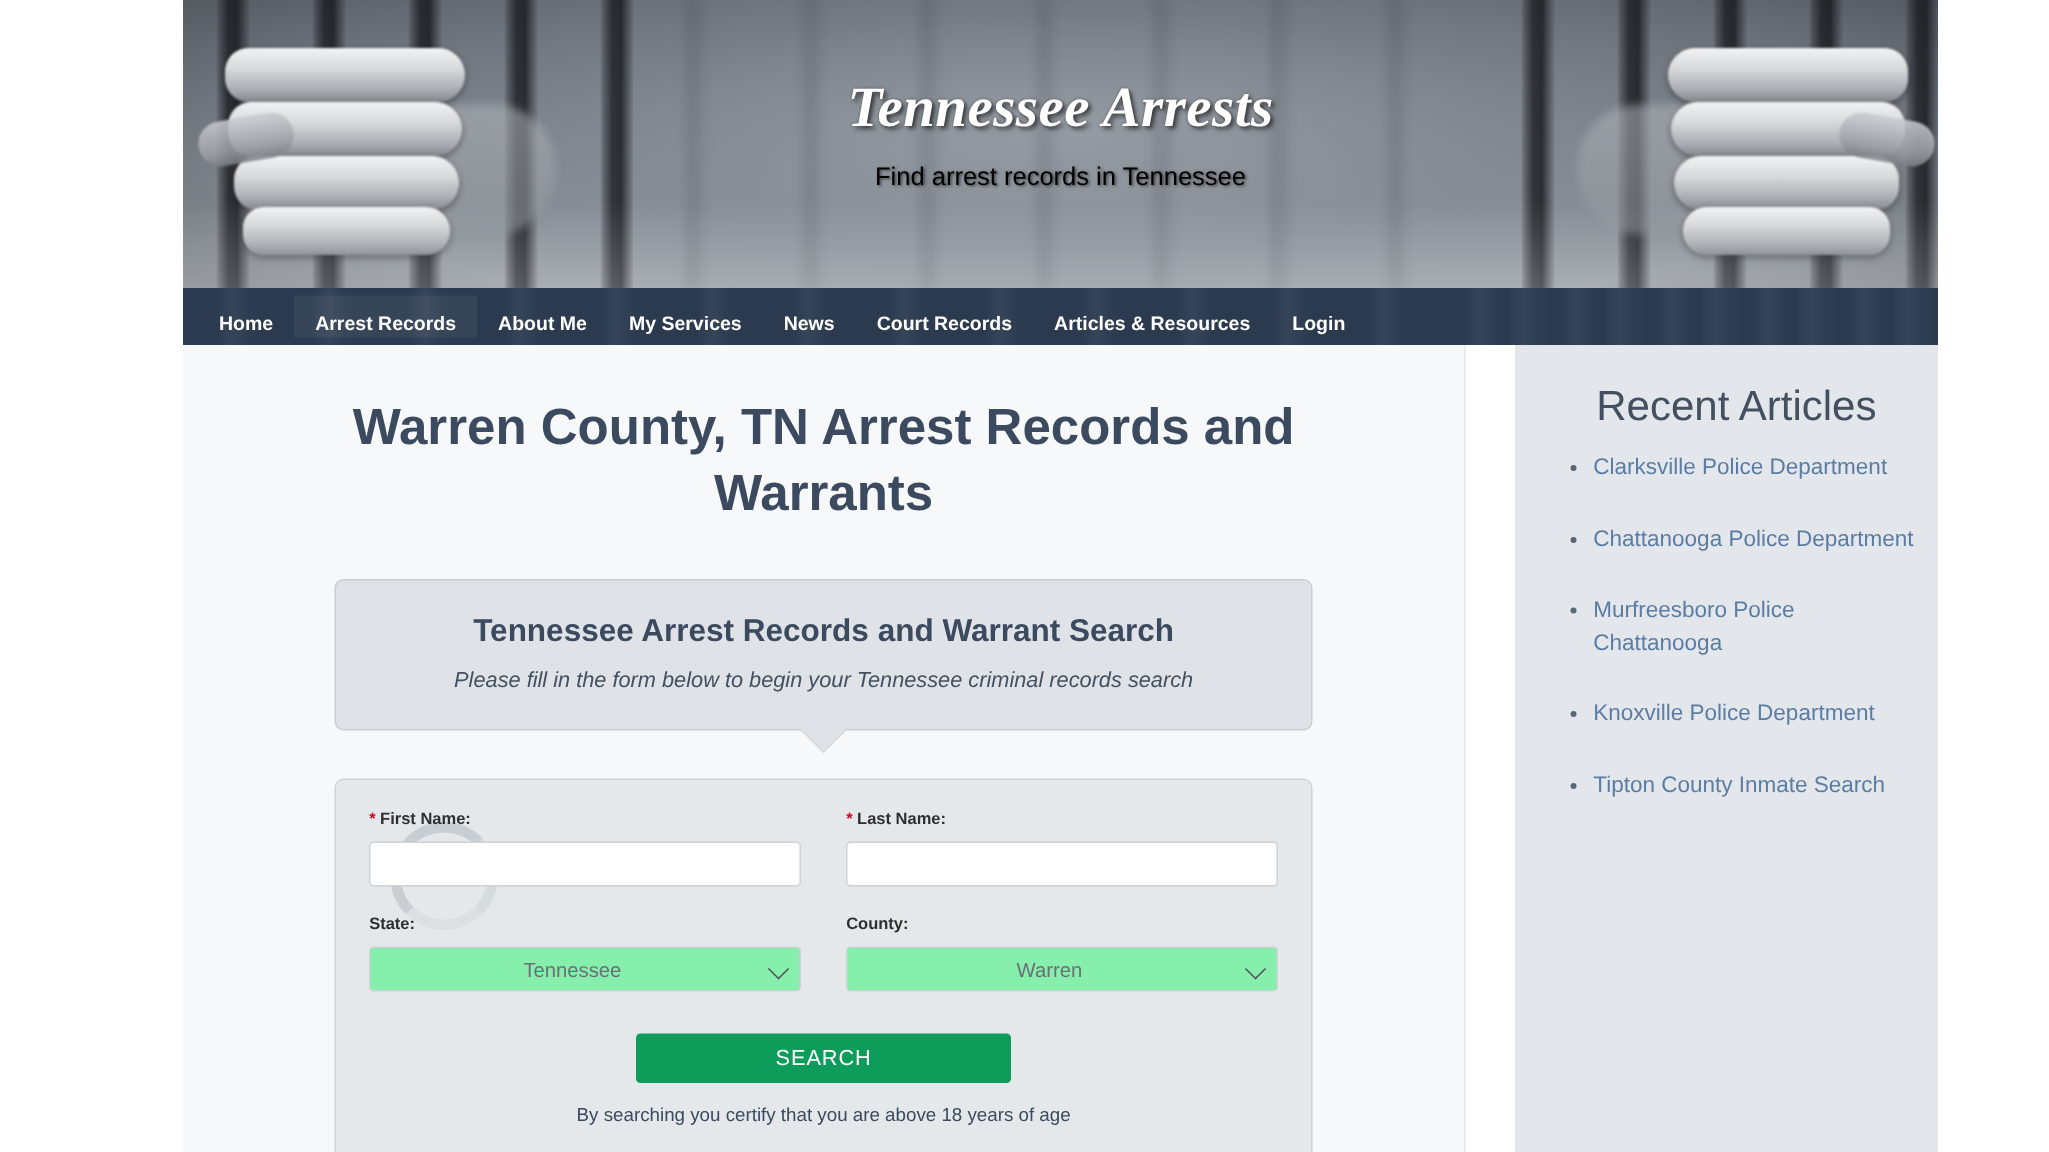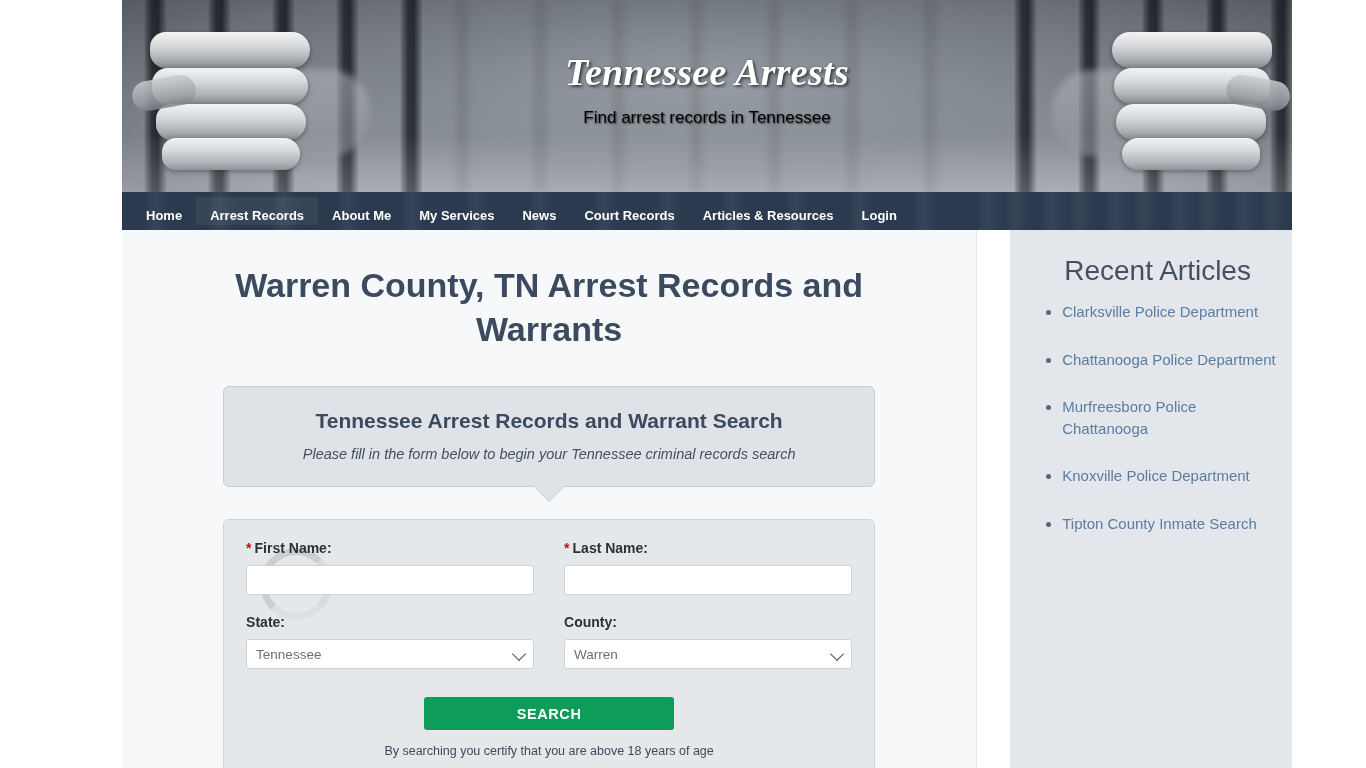--- a/index.html
+++ b/index.html
@@ -295,21 +295,21 @@
   }
   .form-row {
     display: flex;
     gap: 30px;
     position: relative;
     z-index: 2;
   }
   .form-field { flex: 1; }
   .field-label {
     display: block;
-    font-size: 14px;
+    font-size: 11px;
     font-weight: bold;
     color: #2f2f2f;
     margin: 0 0 9px 0;
   }
   .req {
     color: #d0021b;
     font-weight: bold;
     margin-right: 3px;
   }
   .text-input {
@@ -324,30 +324,31 @@
     color: #333;
     font-family: "Liberation Sans", sans-serif;
     outline: none;
   }
   .form-row.second { margin-top: 19px; }
   .select-wrap { position: relative; }
   .select-input {
     width: 100%;
     height: 30px;
     box-sizing: border-box;
-    background: #ffffff;
+    background: #86efac;
     border: 1px solid #cdd2d7;
     border-radius: 3px;
     padding: 4px 26px 4px 9px;
     font-size: 13.5px;
     color: #6c7076;
     font-family: "Liberation Sans", sans-serif;
     appearance: none;
     -webkit-appearance: none;
     outline: none;
+    text-align: center;
   }
   .chevron {
     position: absolute;
     right: 10px;
     top: 10px;
     width: 9px; height: 9px;
     border-right: 1.8px solid #4c5157;
     border-bottom: 1.8px solid #4c5157;
     transform: rotate(45deg);
     pointer-events: none;
@@ -358,21 +359,21 @@
     margin-top: 28px;
   }
   .search-btn {
     width: 250px;
     height: 33px;
     background: #0e9c5a;
     border: none;
     border-radius: 3px;
     color: #ffffff;
     font-size: 14.5px;
-    font-weight: bold;
+    font-weight: normal;
     letter-spacing: .6px;
     cursor: pointer;
     font-family: "Liberation Sans", sans-serif;
   }
   .disclaimer {
     margin: 14px 0 0 0;
     text-align: center;
     font-size: 12.5px;
     color: #3b4a5e;
   }

